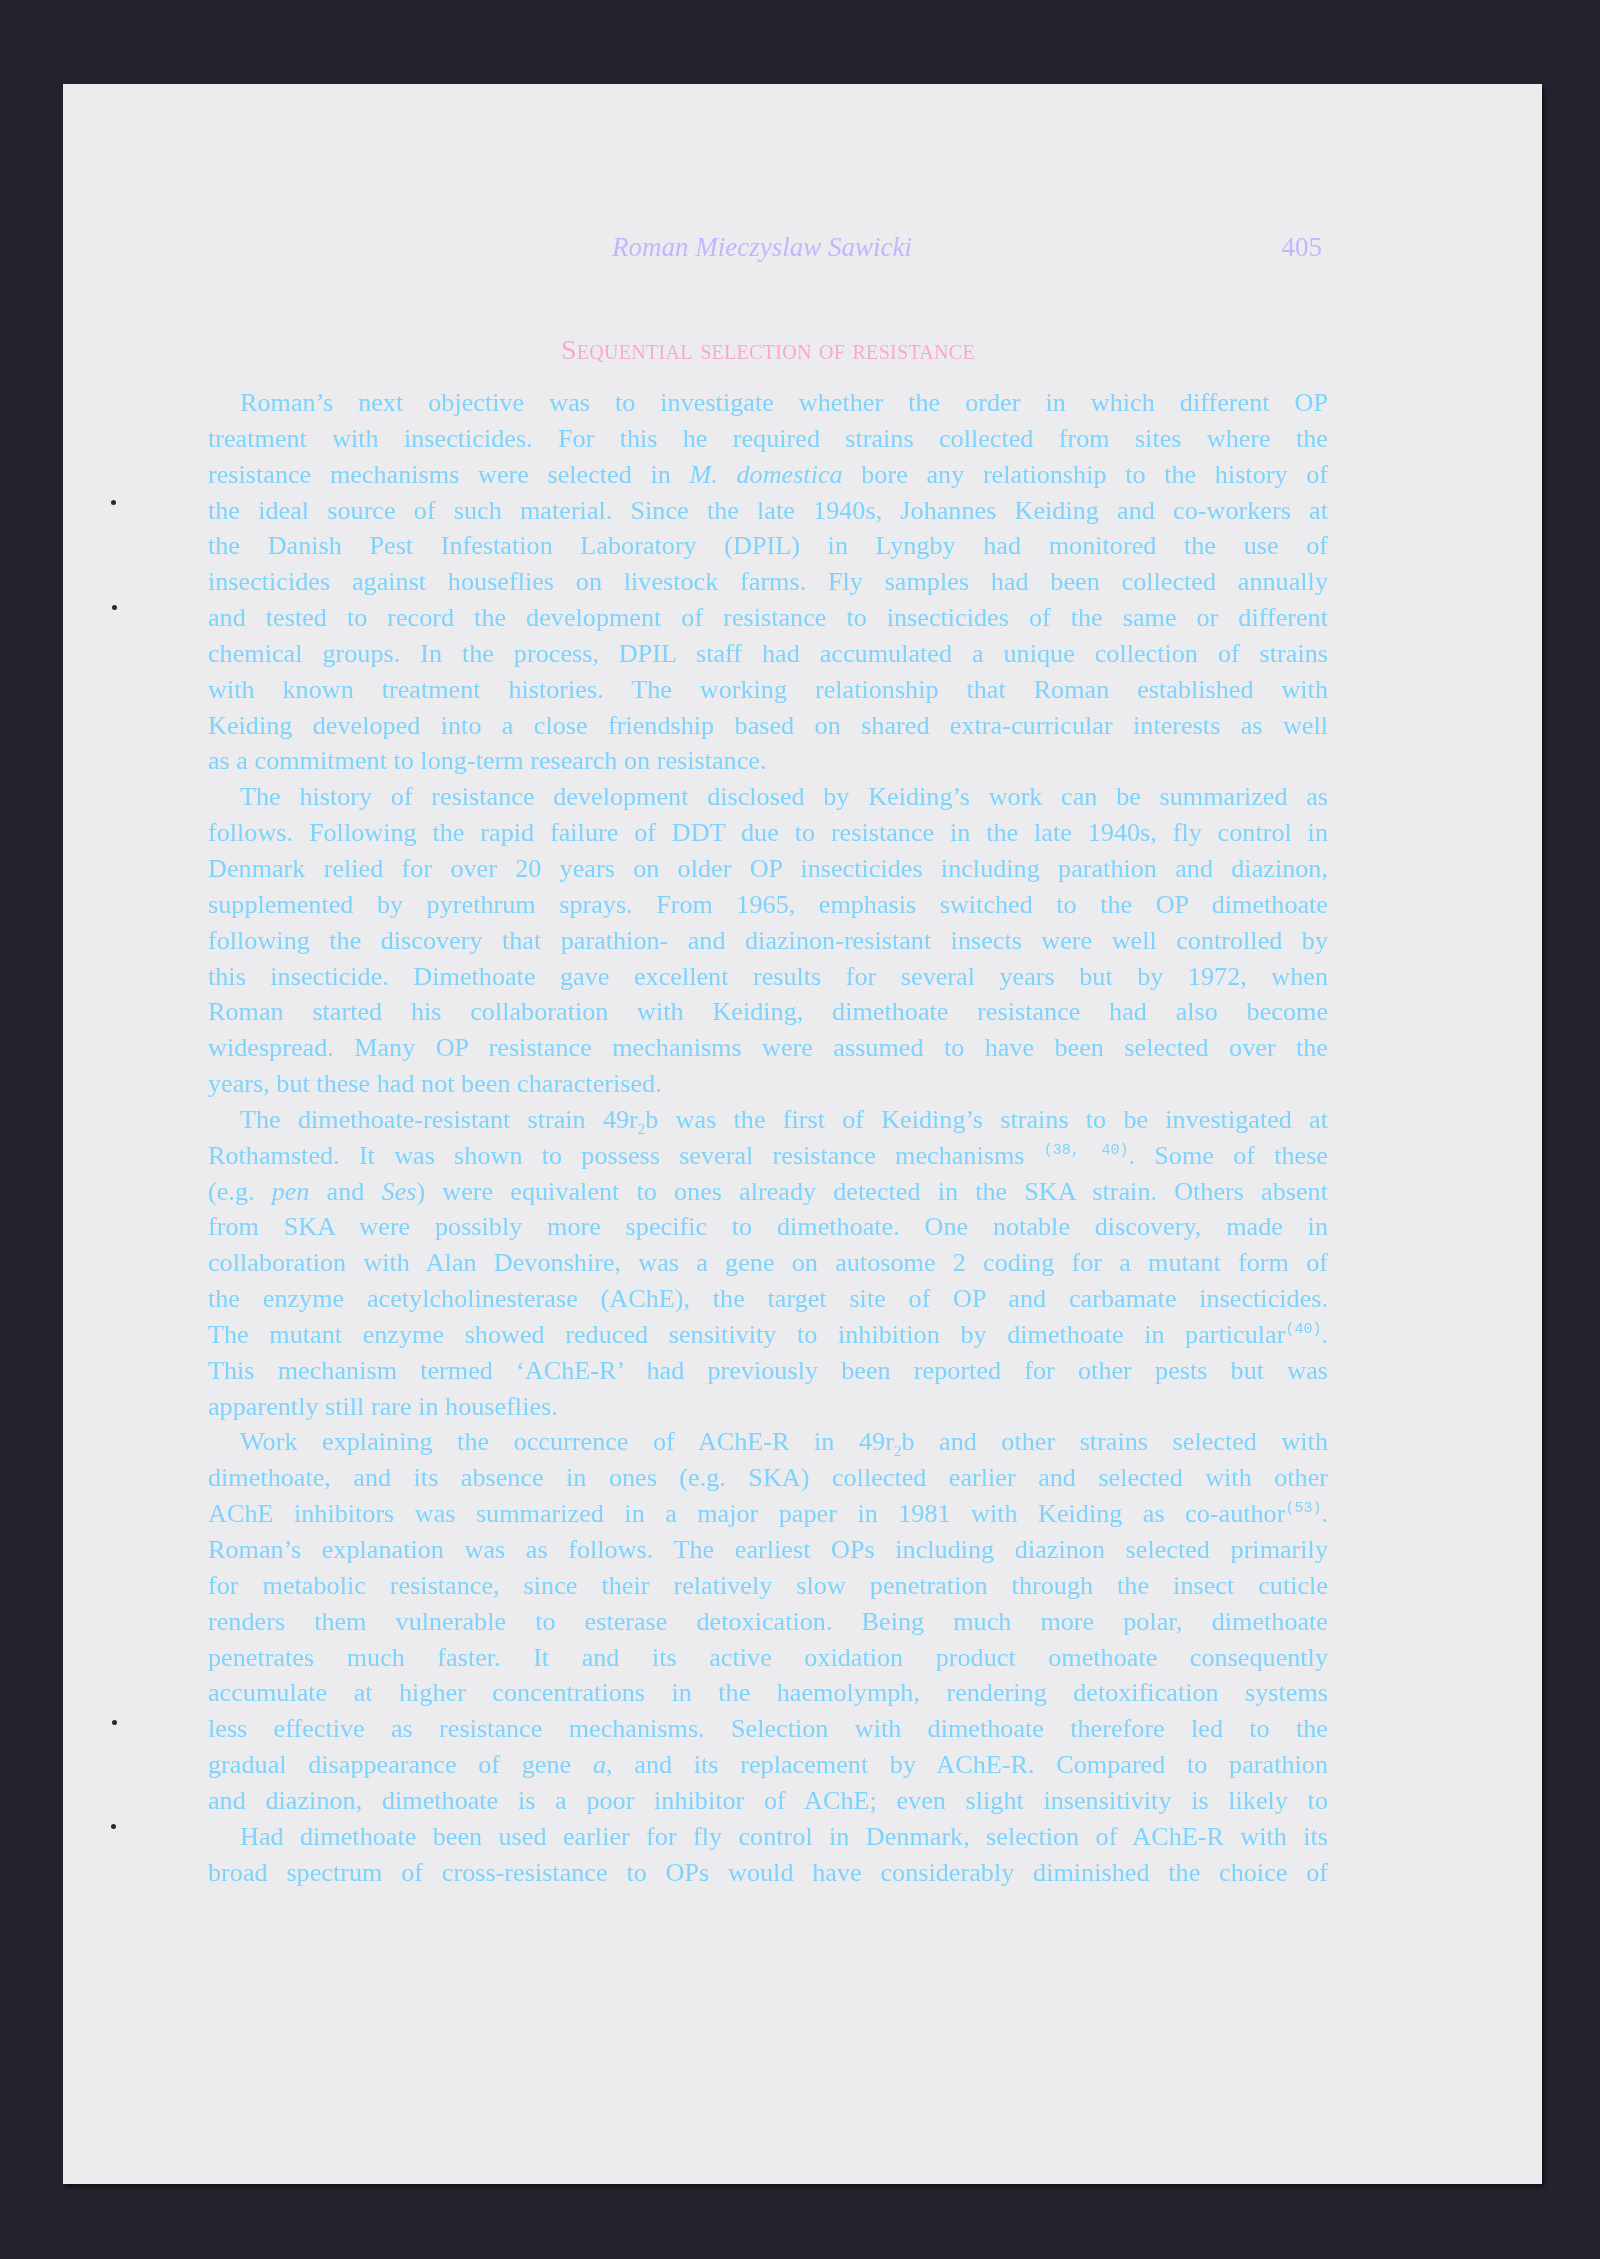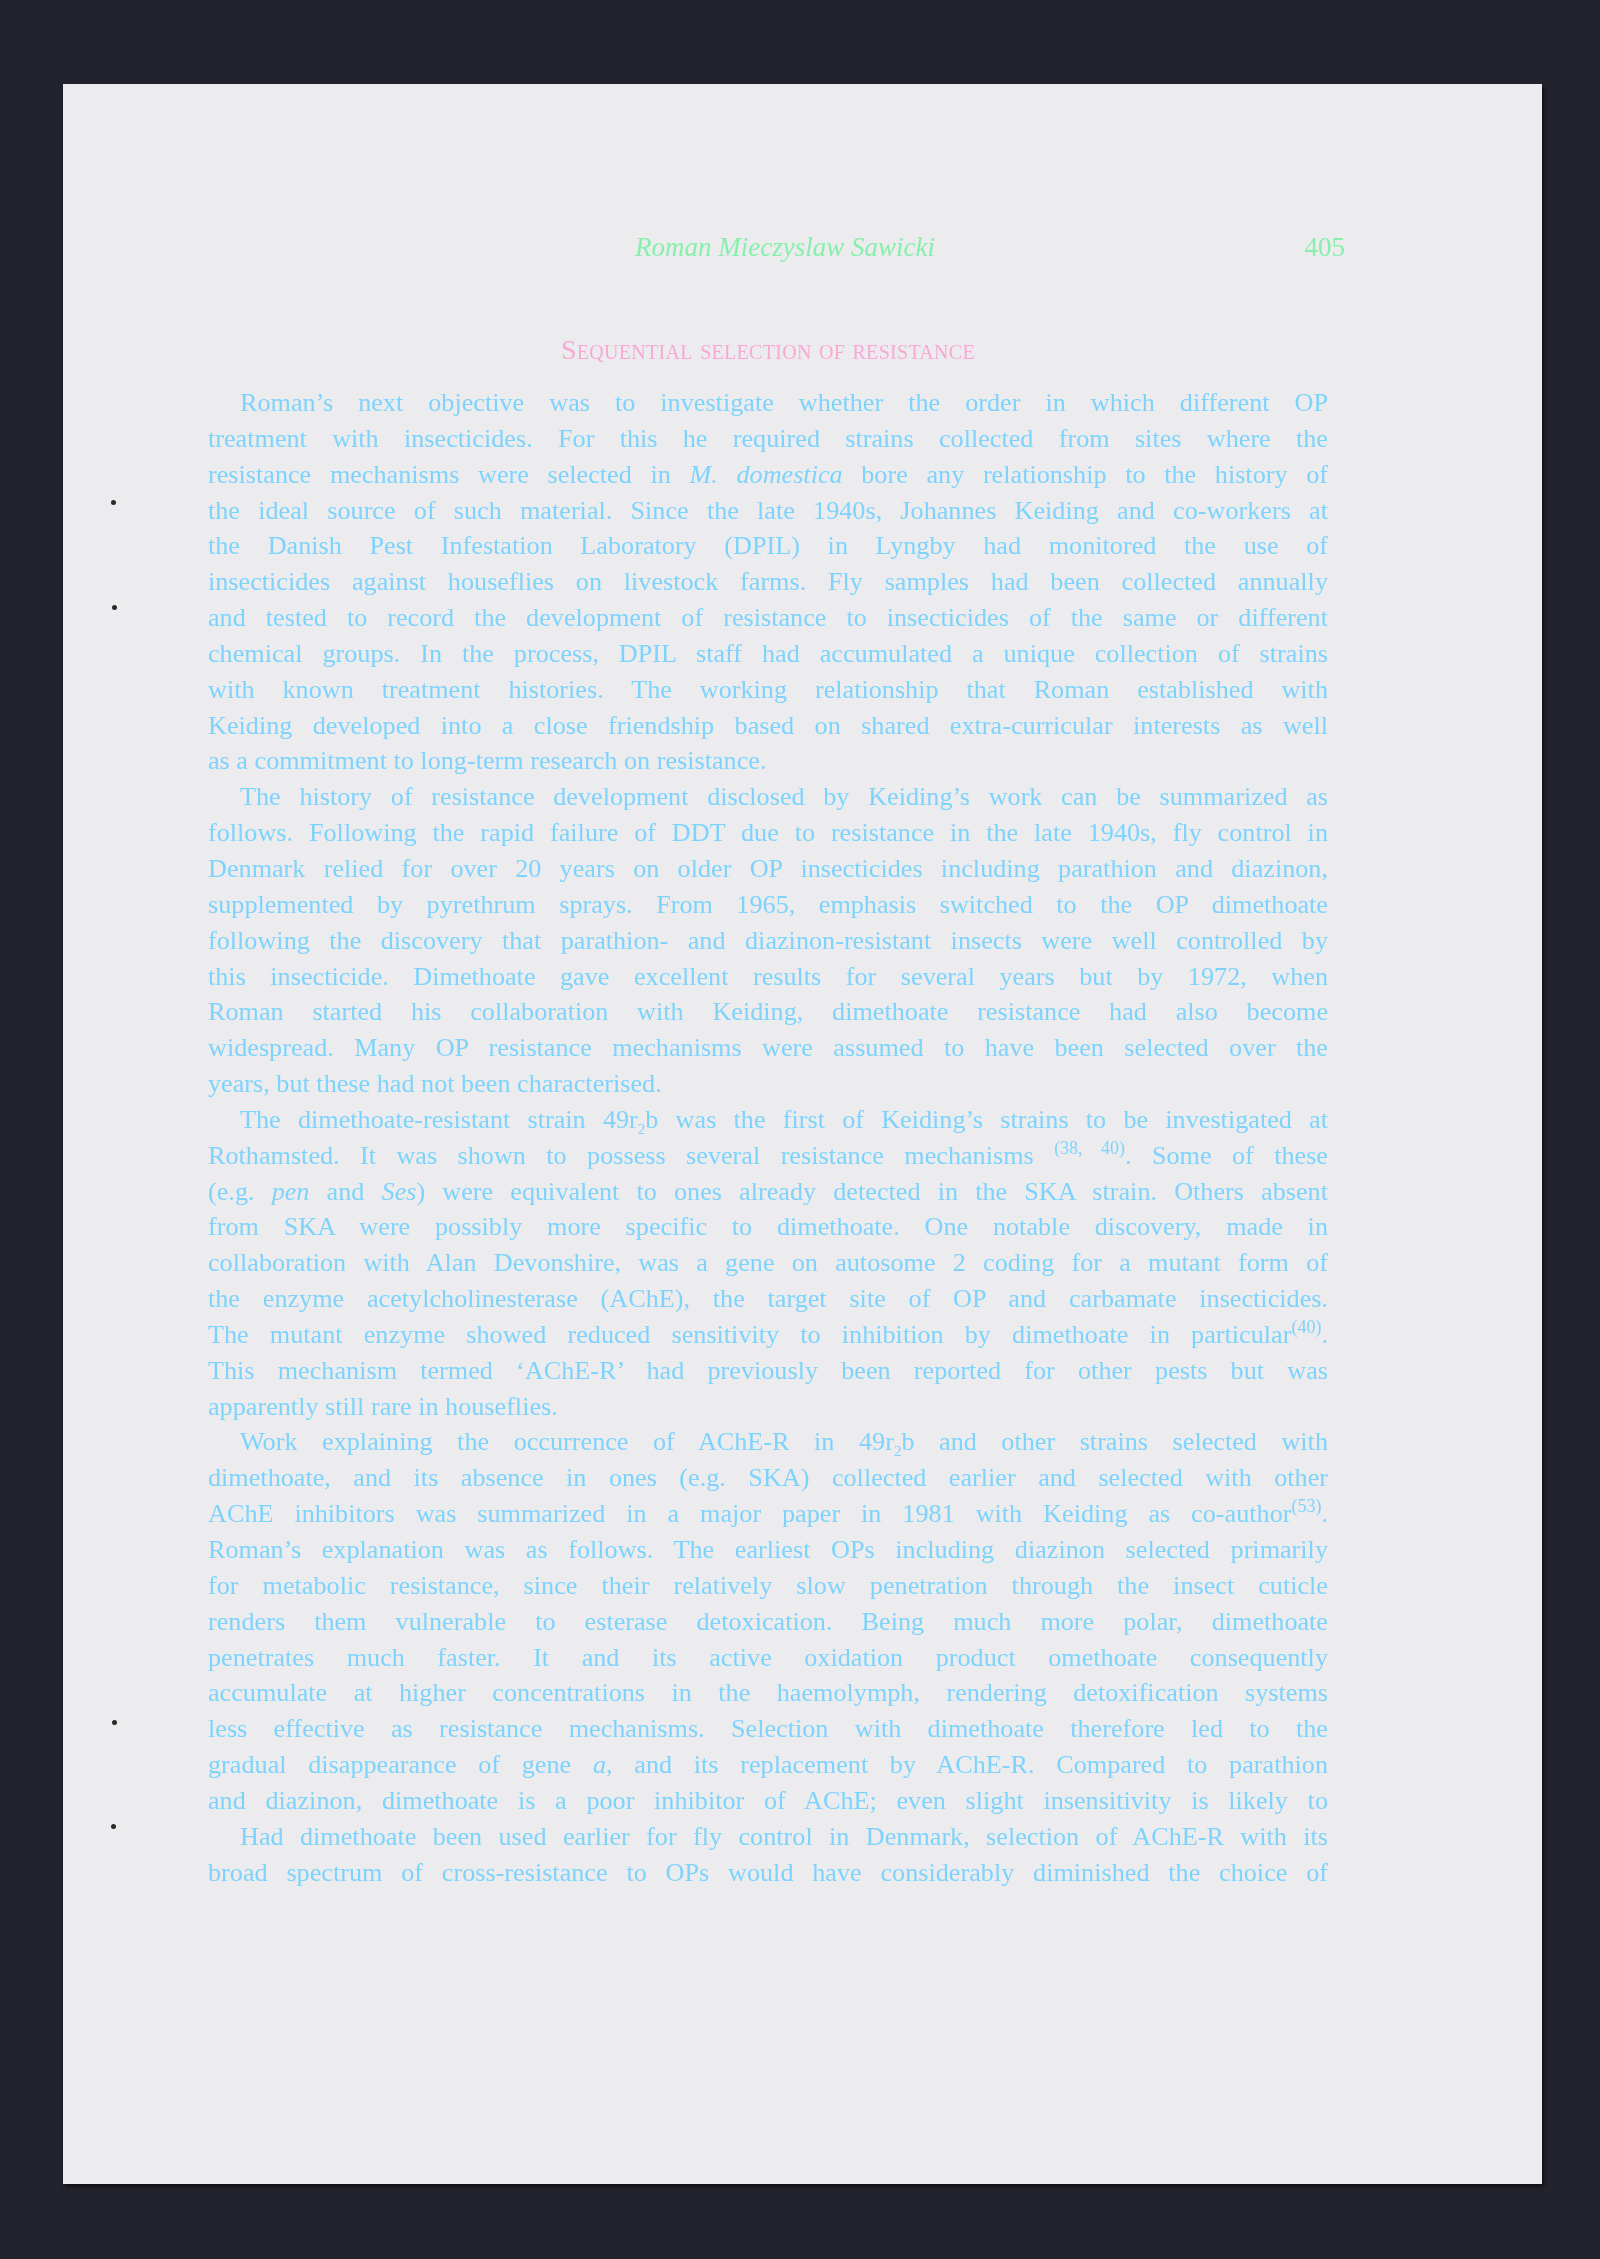--- a/index.html
+++ b/index.html
@@ -7,22 +7,22 @@
       width: 1600px; height: 2259px; position: relative; overflow: hidden;
       background: #23232d;
       font-family: "Liberation Serif", "DejaVu Serif", serif;
     }
     .page {
       position: absolute; left: 63px; top: 84px; width: 1479px; height: 2100px;
       background: #ececef;
       box-shadow: 2px 3px 4px rgba(0,0,0,0.55);
     }
     .running-head {
-      position: absolute; top: 232px; left: 225px; width: 1120px; height: 36px;
-      color: #86efac; font-size: 27px;
+      position: absolute; top: 232px; left: 202px; width: 1120px; height: 36px;
+      color: #c4b5fd; font-size: 27px;
     }
     .running-title {
       position: absolute; left: 0; width: 1120px; text-align: center;
       font-style: italic; top: 0;
     }
     .page-number { position: absolute; right: 0; top: 0; }
     .section-heading {
       position: absolute; top: 334px; left: 208px; width: 1120px; text-align: center;
       font-size: 28px; font-variant: small-caps; color: #f9a8d4; letter-spacing: 0.3px;
     }
@@ -30,21 +30,21 @@
       position: absolute; top: 385px; left: 208px; width: 1120px;
       font-size: 26.2px; line-height: 35.85px; color: #7dd3fc;
     }
     .line {
       display: block; height: 35.85px; white-space: nowrap;
       text-align: justify; text-align-last: justify; overflow: visible;
     }
     .line.last { text-align-last: left; }
     .line.indent { padding-left: 32px; }
     sub { font-size: 15px; vertical-align: -6px; line-height: 0; }
-    sup { font-size: 18px; vertical-align: 10px; line-height: 0; }
+    sup { font-size: 15px; vertical-align: 10px; line-height: 0; font-family: Liberation Mono, monospace; }
     .margin-dot {
       position: absolute; width: 5px; height: 5px; border-radius: 50%;
       background: #2a2a2a;
     }
   </style>
 </head>
 <body>
 
 <div class="page">
   <div class="margin-dot" style="left:48px; top:416px;"></div>

